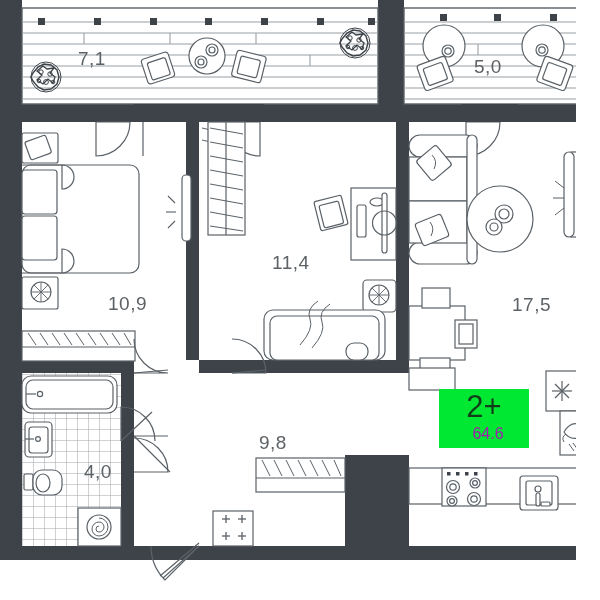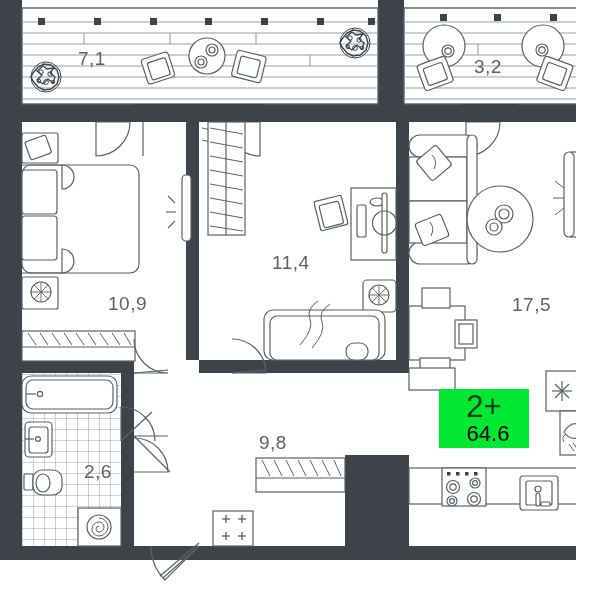--- a/index.html
+++ b/index.html
@@ -25,23 +25,23 @@
   }
   .badge-rooms{
     font-family:"Liberation Sans",sans-serif;
     font-size:31px;
     line-height:30px;
     color:#123d1a;
     font-weight:400;
   }
   .badge-area{
     font-family:"Liberation Sans",sans-serif;
-    font-size:22px;
+    font-size:16px;
     line-height:23px;
-    color:#000000;
+    color:#a21caf;
     font-weight:400;
     margin-left:8px;
   }
 </style>
 </head>
 <body>
 
 <div id="plan">
 
   <svg width="600" height="600" viewBox="0 0 600 600">
@@ -467,25 +467,25 @@
         <line x1="199" y1="543" x2="160" y2="576"></line>
       </g>
     </g>
 
     <g fill="none" stroke="#3d4349" stroke-width="1">
       <rect x="0.5" y="0.5" width="599" height="599" stroke="none"></rect>
     </g>
   </svg>
 
   <div class="area-label" style="left:78px;top:48px;">7,1</div>
-  <div class="area-label" style="left:474px;top:56px;">3,2</div>
+  <div class="area-label" style="left:474px;top:56px;">5,0</div>
   <div class="area-label" style="left:108px;top:293px;">10,9</div>
   <div class="area-label" style="left:272px;top:252px;">11,4</div>
   <div class="area-label" style="left:512px;top:294px;">17,5</div>
   <div class="area-label" style="left:259px;top:432px;">9,8</div>
-  <div class="area-label" style="left:84px;top:461px;">2,6</div>
+  <div class="area-label" style="left:84px;top:461px;">4,0</div>
 
   <div class="badge" style="left:439px;top:389px;width:90px;height:59px;background:#00e832;">
     <div class="badge-rooms">2+</div>
     <div class="badge-area">64.6</div>
   </div>
 
 </div>
 
 </body></html>

